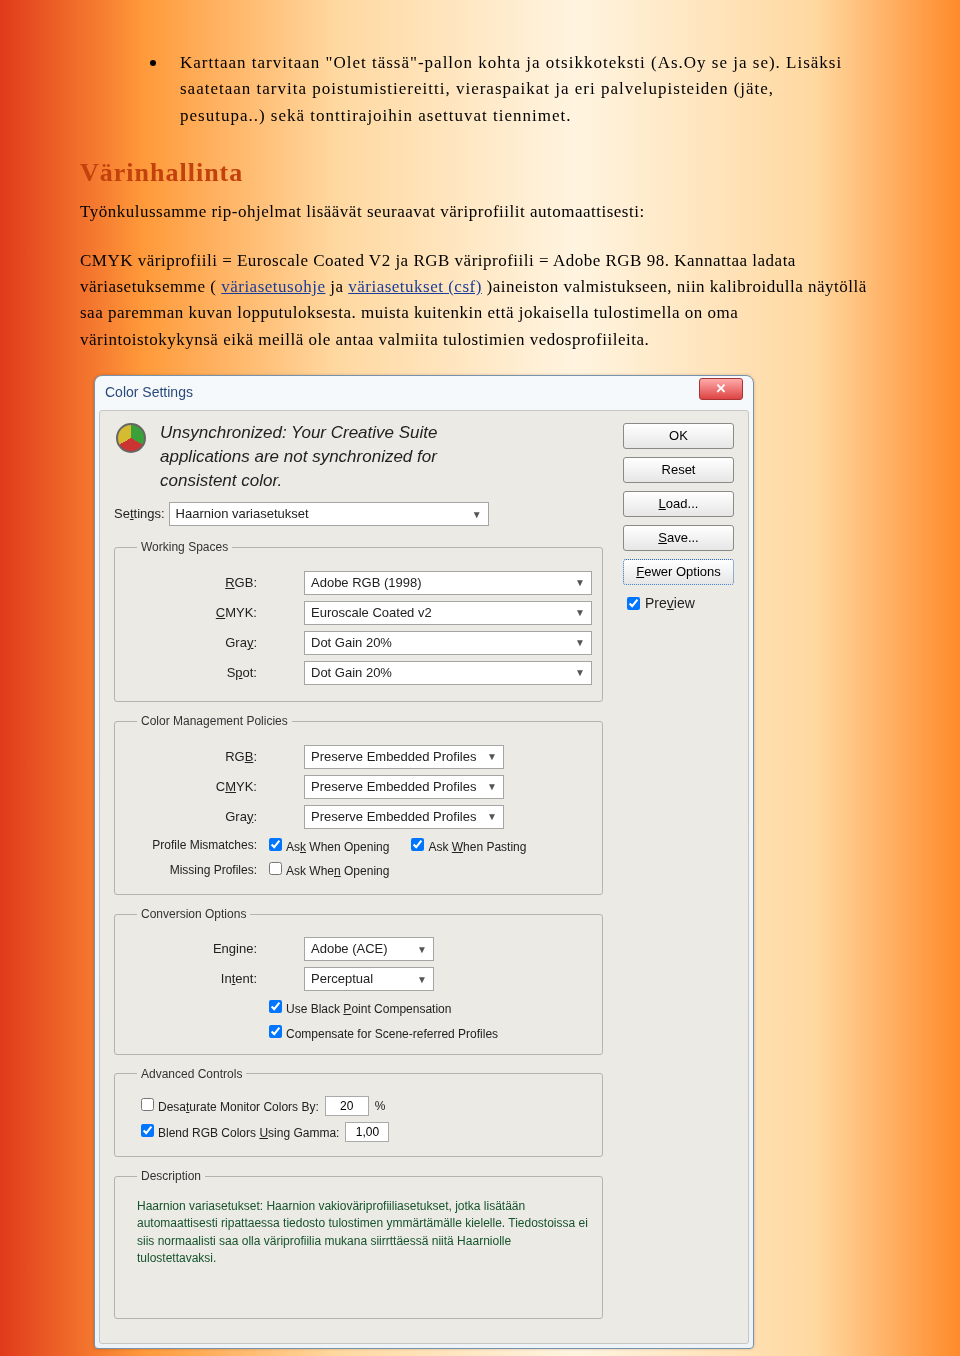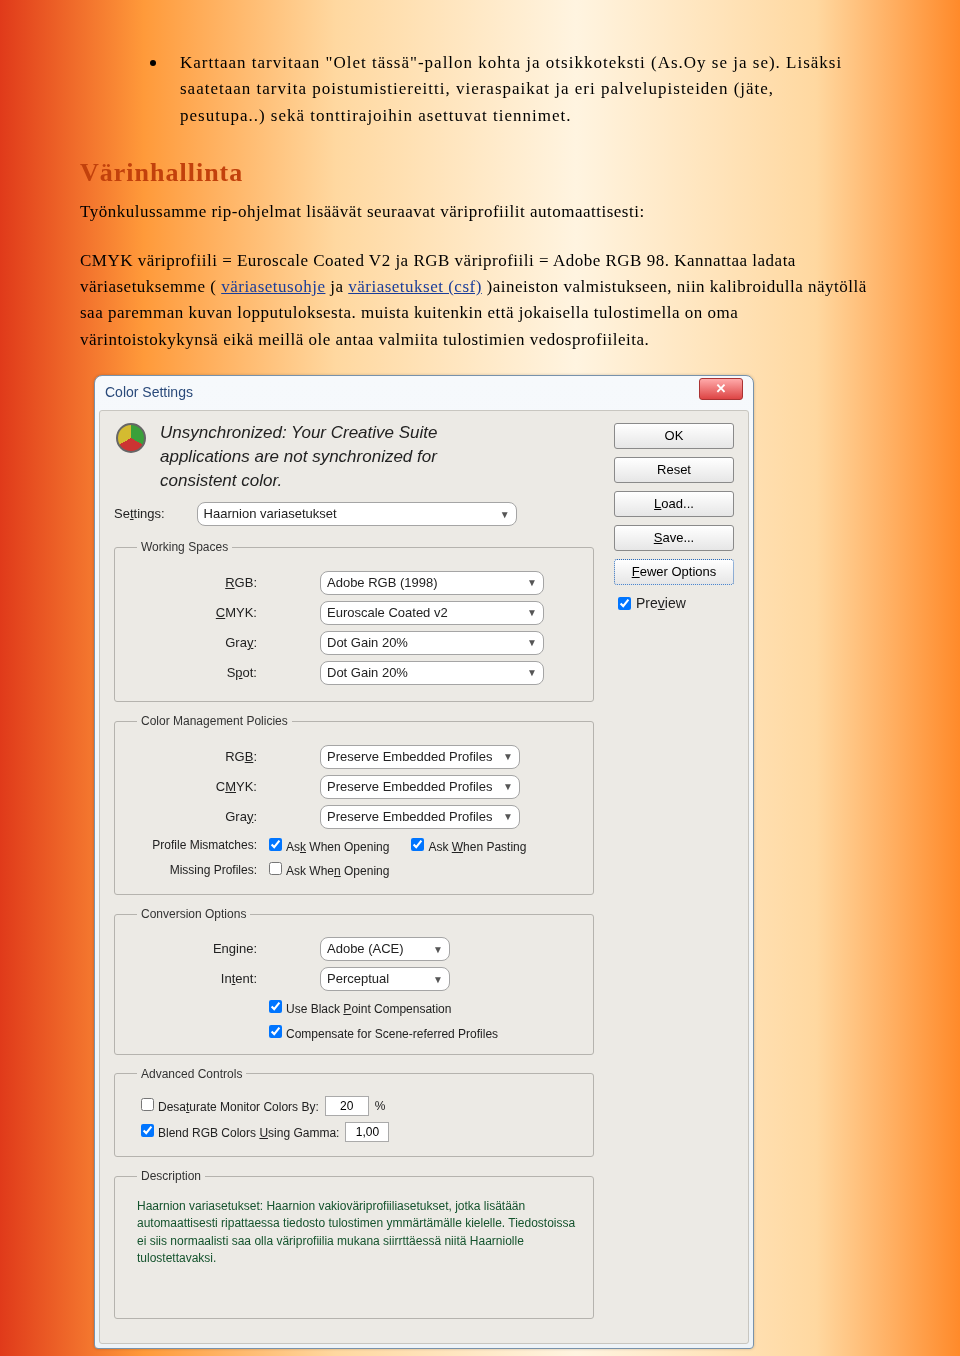--- a/index.html
+++ b/index.html
@@ -84,37 +84,37 @@
 
   .unsync { display:flex; align-items:flex-start; margin-bottom: 10px; }
   .globe {
     width: 30px; height: 30px; border-radius: 50%;
     background: conic-gradient(#3aa03a 0 120deg, #c33 120deg 240deg, #d4bb30 240deg 360deg);
     border: 2px solid #666; margin: 2px 14px 0 2px; flex-shrink:0;
   }
   .unsync-text { font-size: 17px; line-height: 1.4; max-width: 340px; font-style: italic; }
 
   .settings-row { display:flex; align-items:center; margin: 10px 0 12px 0; }
-  .settings-row .lbl { margin-right: 16px; font-size: 13px; }
-  .combo { flex:1; position:relative; background:#fff; border:1px solid #a5a5a5; height:24px; display:flex; align-items:center; padding-left:6px; font-size:13px; border-radius:8px;margin-left:16px; }
+  .settings-row .lbl { margin-right: 4px; font-size: 13px; }
+  .combo { flex:1; position:relative; background:#fff; border:1px solid #a5a5a5; height:24px; display:flex; align-items:center; padding-left:6px; font-size:13px; border-radius:0; }
   .combo .arr { position:absolute; right:6px; font-size:10px; color:#555; }
   .combo.wide { max-width: 320px; }
 
   fieldset {
     border: 1px solid #b5b3ae;
     border-radius: 3px;
     margin: 8px 0 10px 0;
     padding: 8px 10px 10px 22px;
     background: transparent;
   }
   legend { font-size: 12px; padding: 0 4px; color: #333; }
   .row { display:flex; align-items:center; margin: 6px 0; gap: 39px; }
   .row .lab { width: 120px; text-align: right; margin-right: 8px; font-size: 13px; }
   .row .lab .u { text-decoration: underline; }
-  .row .combo { width: 224px; flex: none; }
+  .row .combo { width: 288px; flex: none; }
   .row .combo.sm { width: 200px; }
   .row .combo.xs { width: 130px; }
   .ck { margin-right: 4px; }
   .check-line { display:flex; align-items:center; margin-left: 128px; margin-top:3px; font-size:12px; }
   .mm-row { display:flex; align-items:center; font-size:12px; margin:3px 0; }
   .mm-row .lab2 { width: 120px; text-align:right; margin-right:8px; }
   .inline-checks { display:flex; align-items:center; gap:18px; }
 
   .adv-row { display:flex; align-items:center; font-size:12px; margin:4px 0; }
   .adv-row input[type="text"] { width:44px; height:20px; border:1px solid #aaa; margin:0 6px; text-align:center; font-size:12px; }

